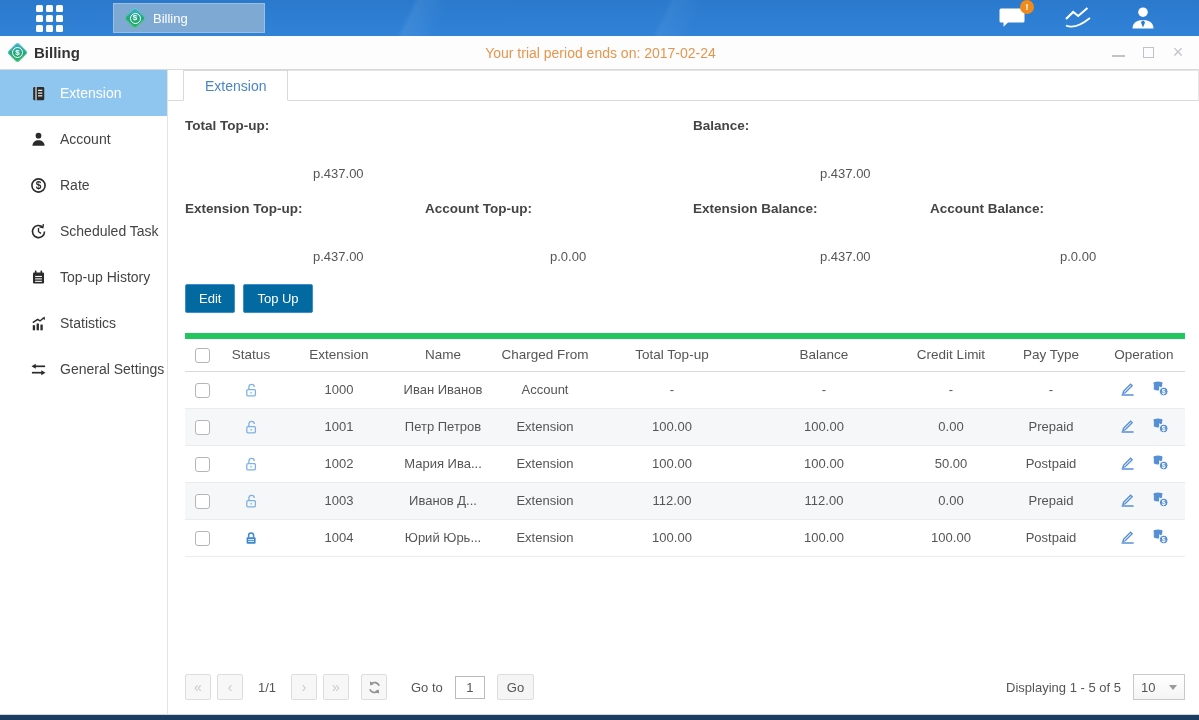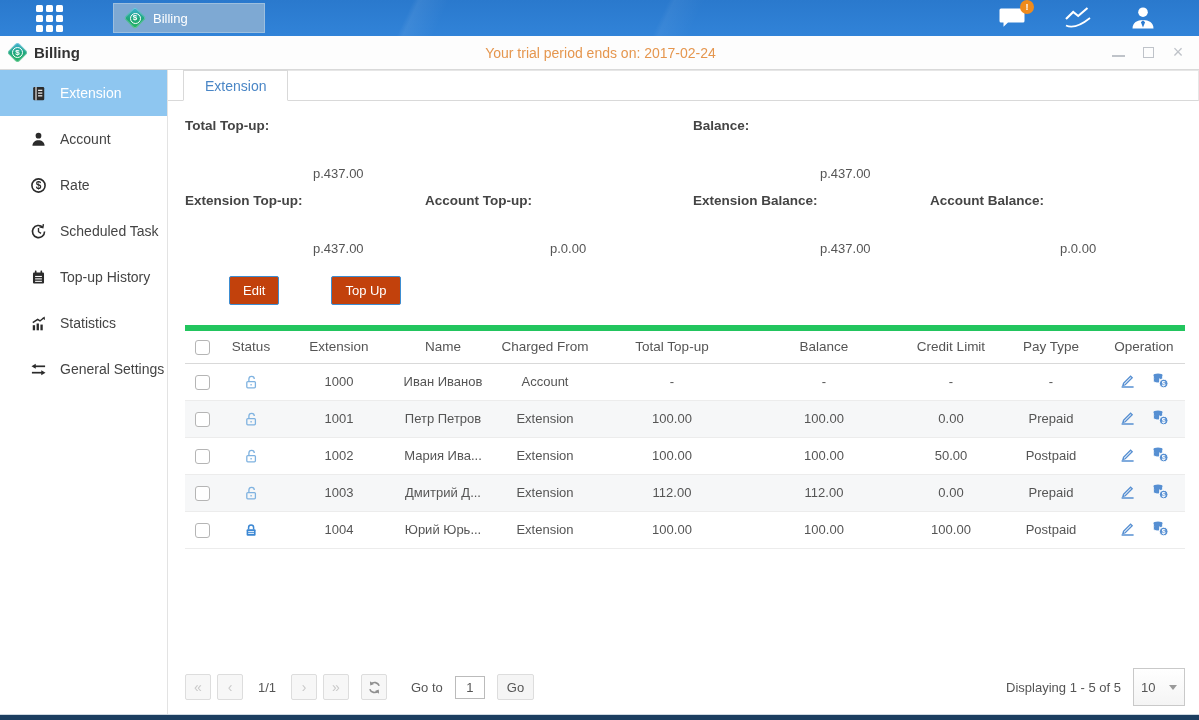--- a/index.html
+++ b/index.html
@@ -41,26 +41,26 @@
   .side-item.active { background:#8ec6f0; }
   .side-item.active .side-label { color:#fff; }
   .side-icon { width:17px; height:17px; display:flex; flex:0 0 auto; }
 
   .main { flex:1 1 auto; display:flex; flex-direction:column; min-width:0; }
   .tabstrip { display:flex; align-items:stretch; height:31px; flex:0 0 auto; }
   .tab-lead { width:15px; border-bottom:1px solid #d9d9d9; }
   .tab { border:1px solid #d9d9d9; border-bottom:1px solid #fff; background:#fff; padding:0 21px; display:flex; align-items:center; color:#4a86c6; font-size:14px; cursor:pointer; }
   .tab-filler { flex:1; border-top:1px solid #e6e6e6; border-right:1px solid #e6e6e6; border-bottom:1px solid #d9d9d9; }
 
-  .summary { display:grid; grid-template-columns:128px 112px 125px 143px 127px 110px 130px 1fr; row-gap:12px; padding:17px 14px 0 17px; flex:0 0 auto; }
+  .summary { display:grid; grid-template-columns:128px 112px 125px 143px 127px 110px 130px 1fr; row-gap:20px; padding:17px 14px 0 17px; flex:0 0 auto; }
   .s-label { font-size:13.5px; font-weight:bold; color:#444; }
   .s-value { font-size:13px; color:#555;margin-top:48px; }
 
   .toolbar { display:flex; gap:8px; margin:20px 0 0 17px; flex:0 0 auto; }
-  .btn-blue { background:#c2410c; color:#fff; border:1px solid #3d8dd1; font-size:13px; padding:6px 13px; border-radius:2px; cursor:pointer; font-family:inherit;margin-left:44px; }
+  .btn-blue { background:#0369a1; color:#fff; border:1px solid #3d8dd1; font-size:13px; padding:6px 13px; border-radius:2px; cursor:pointer; font-family:inherit; }
 
   table.grid { border-collapse:collapse; table-layout:fixed; margin:20px 14px 0 17px; width:calc(100% - 31px); flex:0 0 auto; }
   col.c0{width:34px} col.c1{width:64px} col.c2{width:112px} col.c3{width:96px} col.c4{width:108px}
   col.c5{width:146px} col.c6{width:158px} col.c7{width:96px} col.c8{width:104px} col.c9{width:auto}
   table.grid th { border-top:6px solid #22c55e; border-bottom:1px solid #d9d9d9; font-weight:normal; font-size:13.5px; color:#555; padding:8px 2px; text-align:center; }
   table.grid td { border-bottom:1px solid #ececec; font-size:13px; color:#555; padding:8px 2px; text-align:center; height:35px; }
   table.grid tr.stripe td { background:#f6f7f8; }
   .checkbox { display:inline-block; width:15px; height:15px; border:1px solid #b5b5b5; border-radius:3px; background:#fff; cursor:pointer; vertical-align:middle; }
   .op-wrap { display:inline-flex; gap:15px; align-items:center; }
   .op-btn { cursor:pointer; display:flex; }
@@ -70,21 +70,21 @@
 
   .pagination { flex:0 0 auto; height:48px; display:flex; align-items:center; gap:6px; padding:0 14px 6px 17px; }
   .pg-btn { width:26px; height:26px; border:1px solid #ddd; background:#f7f7f7; border-radius:2px; color:#c9c9c9; font-size:14px; display:flex; align-items:center; justify-content:center; cursor:pointer; }
   .pg-ind { width:36px; text-align:center; font-size:13px; color:#555; }
   .pg-refresh { margin-left:6px; }
   .goto-label { margin-left:18px; font-size:13px; color:#555; }
   .goto-input { width:30px; height:23px; border:1px solid #bbb; font-size:13px; text-align:center; margin-left:6px; font-family:inherit; color:#555; }
   .go-btn { height:26px; padding:0 9px; border:1px solid #ddd; background:#f5f5f5; border-radius:2px; font-size:13px; color:#555; margin-left:6px; cursor:pointer; font-family:inherit; }
   .pg-right { margin-left:auto; display:flex; align-items:center; gap:12px; }
   .displaying { font-size:13px; color:#555; }
-  .page-size { width:52px; height:38px; border:1px solid #c9c9c9; background:linear-gradient(180deg,#fff,#f4f4f4); display:flex; align-items:center; justify-content:space-between; padding:0 7px; font-size:13px; color:#555; cursor:pointer; }
+  .page-size { width:52px; height:26px; border:1px solid #c9c9c9; background:linear-gradient(180deg,#fff,#f4f4f4); display:flex; align-items:center; justify-content:space-between; padding:0 7px; font-size:13px; color:#555; cursor:pointer; }
   .caret { width:0; height:0; border-left:4.5px solid transparent; border-right:4.5px solid transparent; border-top:5px solid #9a9a9a; }
 
   .bottom-strip { height:6px; background:#1c3e60; border-top:1px solid #cfd8e1; flex:0 0 auto; }
 </style>
 </head>
 <body>
 
 <div class="screen">
 
   <div class="topbar">
@@ -396,21 +396,21 @@
             <tr class="stripe">
               <td><span class="checkbox"></span></td>
               <td><span class="lock">
                   <svg viewBox="0 0 16 16" width="16" height="16" fill="none" stroke="#7fb2e0" stroke-width="1.3">
                     <rect x="3.8" y="7.6" width="8.6" height="6.2" rx="1"></rect>
                     <path d="M5.9 7.6V5.1a2.7 2.7 0 0 1 5.4 0"></path>
                     <line x1="8.1" y1="9.9" x2="8.1" y2="11.4"></line>
                   </svg>
                 </span></td>
               <td>1003</td>
-              <td>Дмитрий Д...</td>
+              <td>Иванов Д...</td>
               <td>Extension</td>
               <td>112.00</td>
               <td>112.00</td>
               <td>0.00</td>
               <td>Prepaid</td>
               <td><span class="op-wrap">
                   <span class="op-btn">
                     <svg viewBox="0 0 17 17" width="17" height="17">
                       <path d="M4.6 11.2L11.6 4.2l1.6 1.6-7 7-2.3.7z" fill="none" stroke="#568fd2" stroke-width="1.3"></path>
                       <line x1="2.6" y1="15" x2="14.6" y2="15" stroke="#568fd2" stroke-width="1.5"></line>

